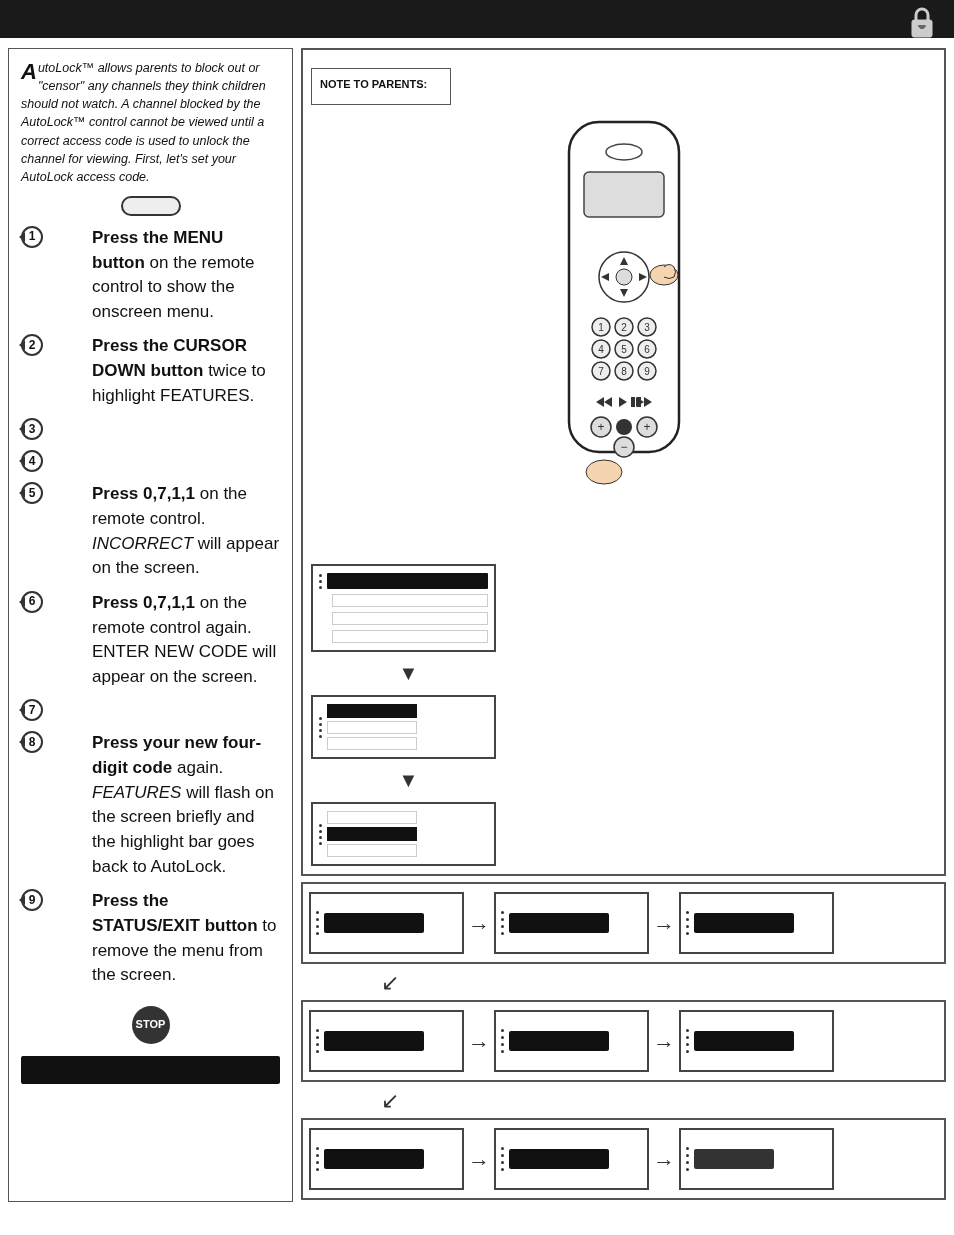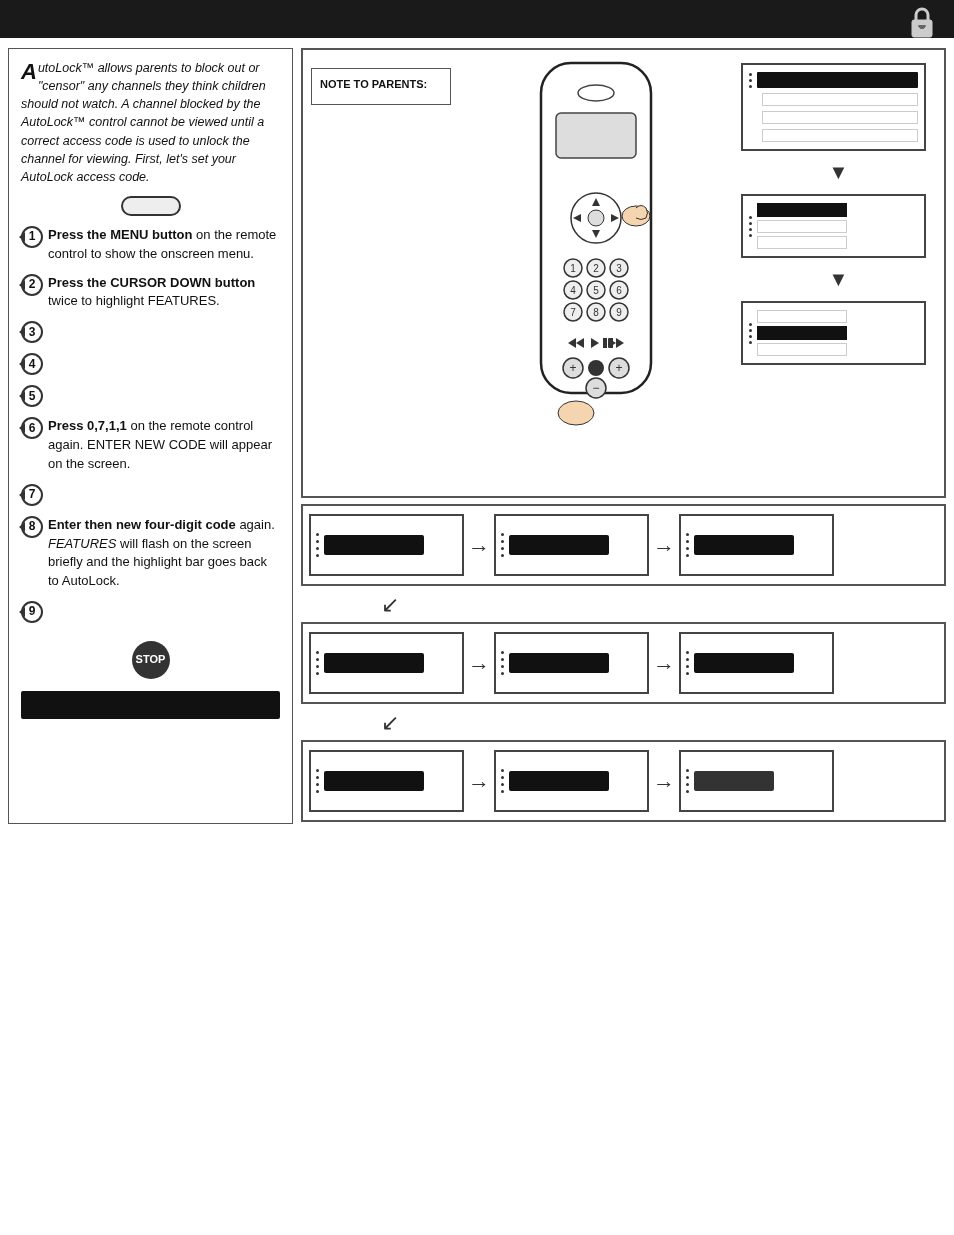--- a/index.html
+++ b/index.html
@@ -106,22 +106,23 @@
       top: 50%;
       transform: translateY(-50%);
       width: 0;
       height: 0;
       border-top: 5px solid transparent;
       border-bottom: 5px solid transparent;
       border-right: 6px solid #333;
     }
     .step-text {
       flex: 1;
-      font-size: 13px;
+      font-size: 17px;
       line-height: 1.45;
+      margin-left: 44px;
     }
     .step-text b { font-weight: bold; }
     .step-text i { font-style: italic; }
 
     .stop-icon {
       display: block;
       margin: 8px auto 4px auto;
       width: 38px;
       height: 38px;
       background: #333;
@@ -217,54 +218,60 @@
     <div class="step">
       <div class="step-number">3</div>
     </div>
 
     <div class="step">
       <div class="step-number">4</div>
     </div>
 
     <div class="step">
       <div class="step-number">5</div>
+      <div class="step-text">
+        <b>Press 0,7,1,1</b> on the remote control. <i>INCORRECT</i> will appear on the screen.
+      </div>
     </div>
 
     <div class="step">
       <div class="step-number">6</div>
       <div class="step-text">
         <b>Press 0,7,1,1</b> on the remote control again. ENTER NEW CODE will appear on the screen.
       </div>
     </div>
 
     <div class="step">
       <div class="step-number">7</div>
     </div>
 
     <div class="step">
       <div class="step-number">8</div>
       <div class="step-text">
-        <b>Enter then new four-digit code</b> again. <i>FEATURES</i> will flash on the screen briefly and the highlight bar goes back to AutoLock.
+        <b>Press your new four-digit code</b> again. <i>FEATURES</i> will flash on the screen briefly and the highlight bar goes back to AutoLock.
       </div>
     </div>
 
     <div class="step">
       <div class="step-number">9</div>
+      <div class="step-text">
+        <b>Press the STATUS/EXIT button</b> to remove the menu from the screen.
+      </div>
     </div>
 
     <div style="display:flex; justify-content:center; margin-top:8px;">
       <div class="stop-icon">STOP</div>
     </div>
 
     <div class="black-bar-bottom"></div>
   </div>
 
   <div class="right-column">
 
-    <div style="display:flex; gap:4px; border:2px solid #555; padding:8px; margin-bottom:6px;">
+    <div style="display:flex; flex-direction:column; gap:12px; border:2px solid #555; padding:8px; margin-bottom:6px;">
 
       <div class="note-box">
         <div class="note-title">NOTE TO PARENTS:</div>
       </div>
 
       <div class="remote-area">
         <svg width="190" height="430" viewBox="0 0 190 430">
 
           <rect x="40" y="5" width="110" height="330" rx="30" ry="30" fill="white" stroke="#222" stroke-width="2.5"></rect>
 

